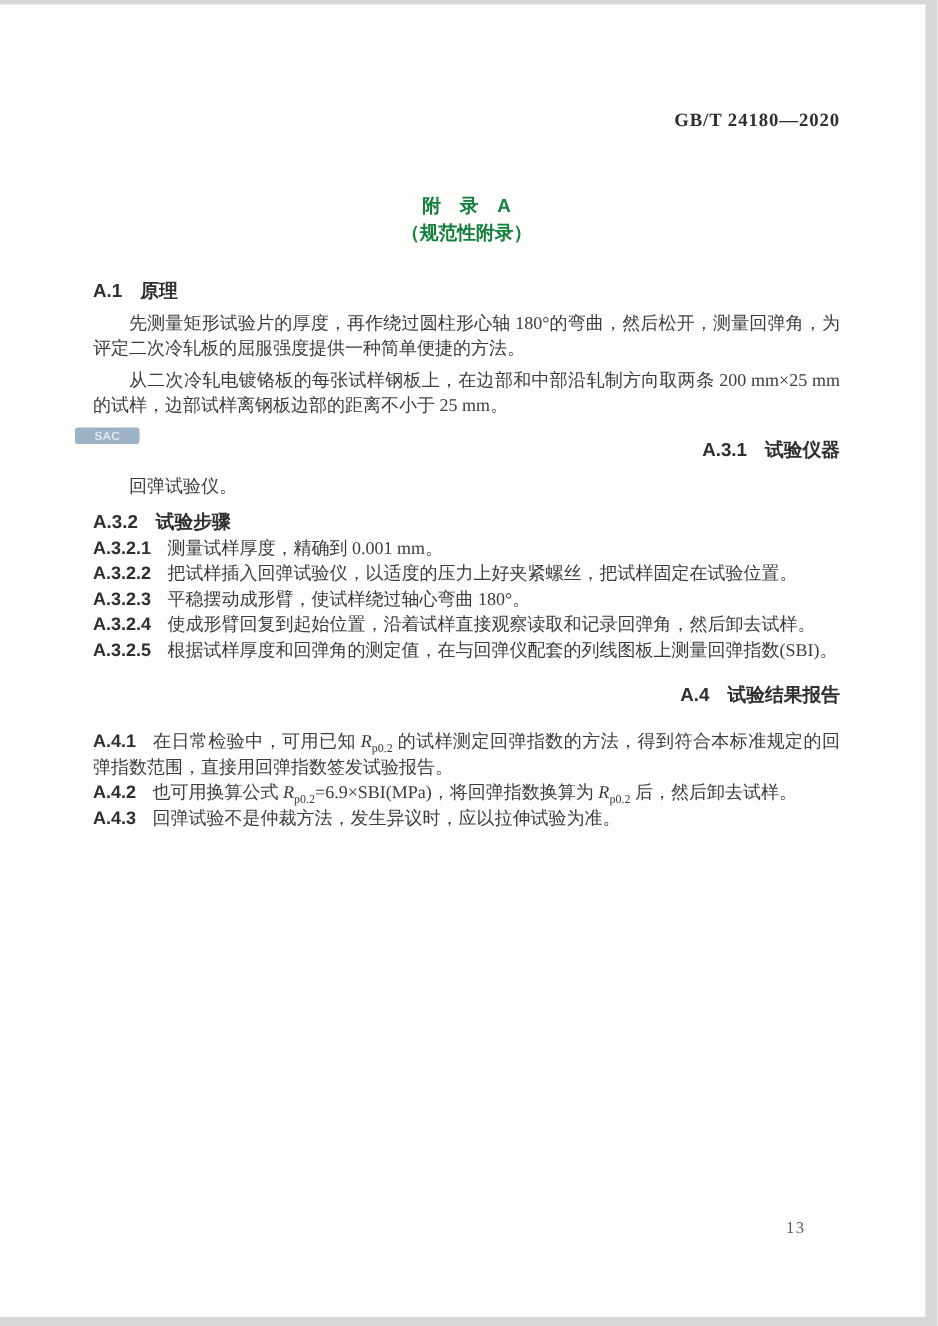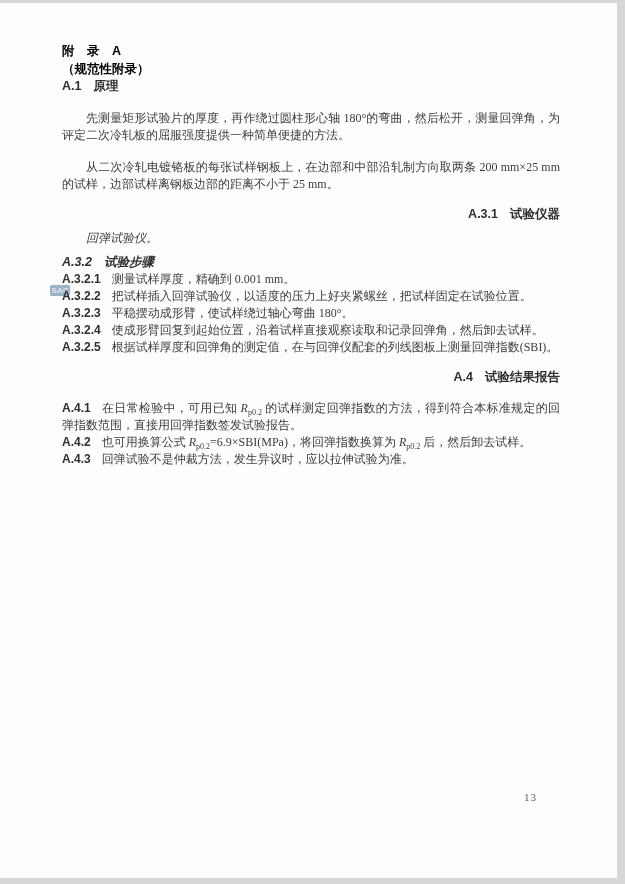--- a/index.html
+++ b/index.html
@@ -24,89 +24,90 @@
   .doc-header {
     margin-top:69px;
     text-align:right;
     font-weight:bold;
     font-size:12.5px;
     letter-spacing:0.6px;
     color:#2f2f2f;
   }
   .title-block {
     margin-top:40px;
-    text-align:left;
+    text-align:center;
     font-family:"Liberation Sans", sans-serif;
     font-weight:bold;
-    color:#000000;
+    color:#15803d;
     font-size:12.5px;
     line-height:17.5px;
   }
   .h2 {
     font-family:"Liberation Sans", sans-serif;
     font-weight:bold;
     font-size:12.5px;
     color:#2f2f2f;
     line-height:17px;
   }
   .h2 .ht { margin-left:12px; }
-  .m22 { }
-  .m17 { margin-top:15px; }
+  .m22 { margin-top:22px; }
+  .m17 { margin-top:4px; }
   .m15 { margin-top:15px; }
   .m14 { margin-top:14px; }
   .m13 { margin-top:13px;text-align:right; }
   .m10 { }
-  .m7  { margin-top:7px;font-style:italic; }
+  .m7  { margin-top:7px; }
   .para {
     text-align:justify;
     text-indent:2em;
     line-height:17px;
   }
   .item {
     text-align:justify;
     line-height:17px;
   }
   .item .num {
     font-family:"Liberation Sans", sans-serif;
     font-weight:bold;
     color:#2f2f2f;
     margin-right:11px;
   }
   .var { font-style:italic; }
   sub { font-size:8px; line-height:0; }
   .page-num {
     position:absolute;
-    left:524px; top:788px;
+    left:524px; top:810px;
     font-size:11px;
     color:#5a5a5a;
     letter-spacing:1px;
   }
   .watermark {
     position:absolute;
     left:50px; top:282px;
-    width:20px; height:11px;
+    width:43px; height:11px;
     background:#8ea6bd;
     border-radius:2px;
     color:#d8e2ea;
     font-family:"Liberation Sans", sans-serif;
     font-size:8px; line-height:11px;
     font-weight:bold;
     text-align:center;
     opacity:0.85;
   }
 </style>
 </head>
 <body>
 
 <div class="page">
 
   <div class="watermark">SAC</div>
 
   <div class="content">
 
+    <div class="doc-header">GB/T 24180—2020</div>
 
     <div class="title-block">
       <div>附　录　A</div>
       <div>（规范性附录）</div>
     </div>
 
     <div class="h2 m22">
       <span>A.1</span><span class="ht">原理</span>
     </div>
     <div class="para m17">先测量矩形试验片的厚度，再作绕过圆柱形心轴 180°的弯曲，然后松开，测量回弹角，为评定二次冷轧板的屈服强度提供一种简单便捷的方法。</div>

